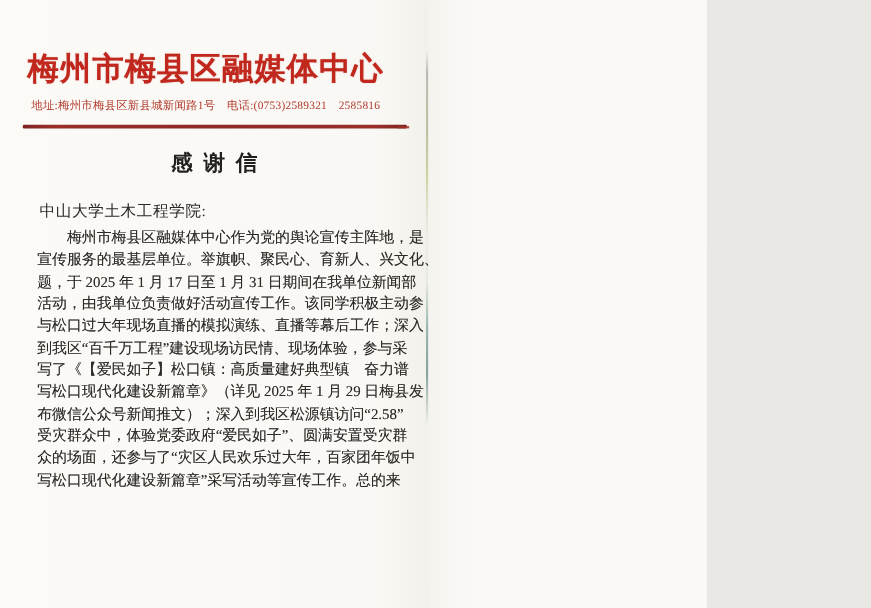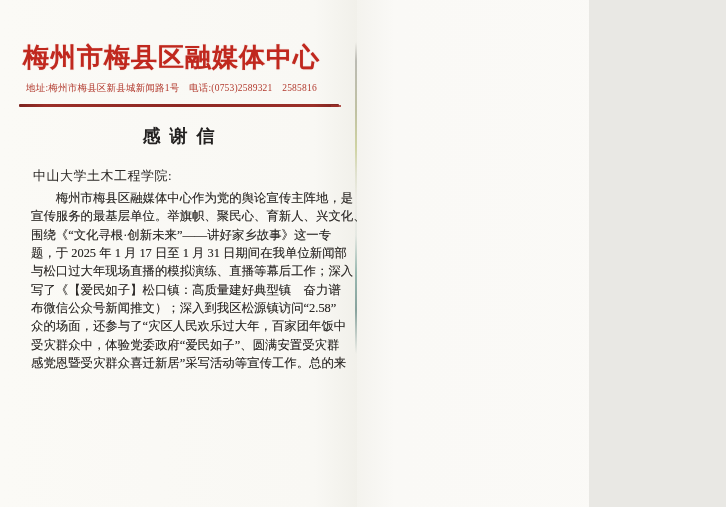--- a/index.html
+++ b/index.html
@@ -76,28 +76,30 @@
 
   <div class="page left">
     <div class="letterhead">梅州市梅县区融媒体中心</div>
     <div class="addr">地址:梅州市梅县区新县城新闻路1号　电话:(0753)2589321　2585816</div>
     <div class="rule"></div>
     <div class="title">感谢信</div>
     <div class="salutation">中山大学土木工程学院:</div>
     <div class="body-col body-left">
         <div class="line">　　梅州市梅县区融媒体中心作为党的舆论宣传主阵地，是</div>
         <div class="line">宣传服务的最基层单位。举旗帜、聚民心、育新人、兴文化、</div>
-        <div class="line">围绕《“文化寻根·创新未来”——讲好家乡故事》这一专</div>
         <div class="line">题，于 2025 年 1 月 17 日至 1 月 31 日期间在我单位新闻部</div>
+        <div class="line">活动，由我单位负责做好活动宣传工作。该同学积极主动参</div>
         <div class="line">与松口过大年现场直播的模拟演练、直播等幕后工作；深入</div>
+        <div class="line">到我区“百千万工程”建设现场访民情、现场体验，参与采</div>
         <div class="line">写了《【爱民如子】松口镇：高质量建好典型镇　奋力谱</div>
+        <div class="line">写松口现代化建设新篇章》（详见 2025 年 1 月 29 日梅县发</div>
         <div class="line">布微信公众号新闻推文）；深入到我区松源镇访问“2.58”</div>
+        <div class="line">受灾群众中，体验党委政府“爱民如子”、圆满安置受灾群</div>
         <div class="line">众的场面，还参与了“灾区人民欢乐过大年，百家团年饭中</div>
-        <div class="line">受灾群众中，体验党委政府“爱民如子”、圆满安置受灾群</div>
-        <div class="line">感党恩暨受灾群众喜迁新居”采写活动等宣传工作。总的来</div>
+        <div class="line">写松口现代化建设新篇章”采写活动等宣传工作。总的来</div>
       </div>
   </div>
 
   <div class="page-edge"></div>
   <div class="edge-reddash"></div>
 
   <div class="page right">
     
     
     

